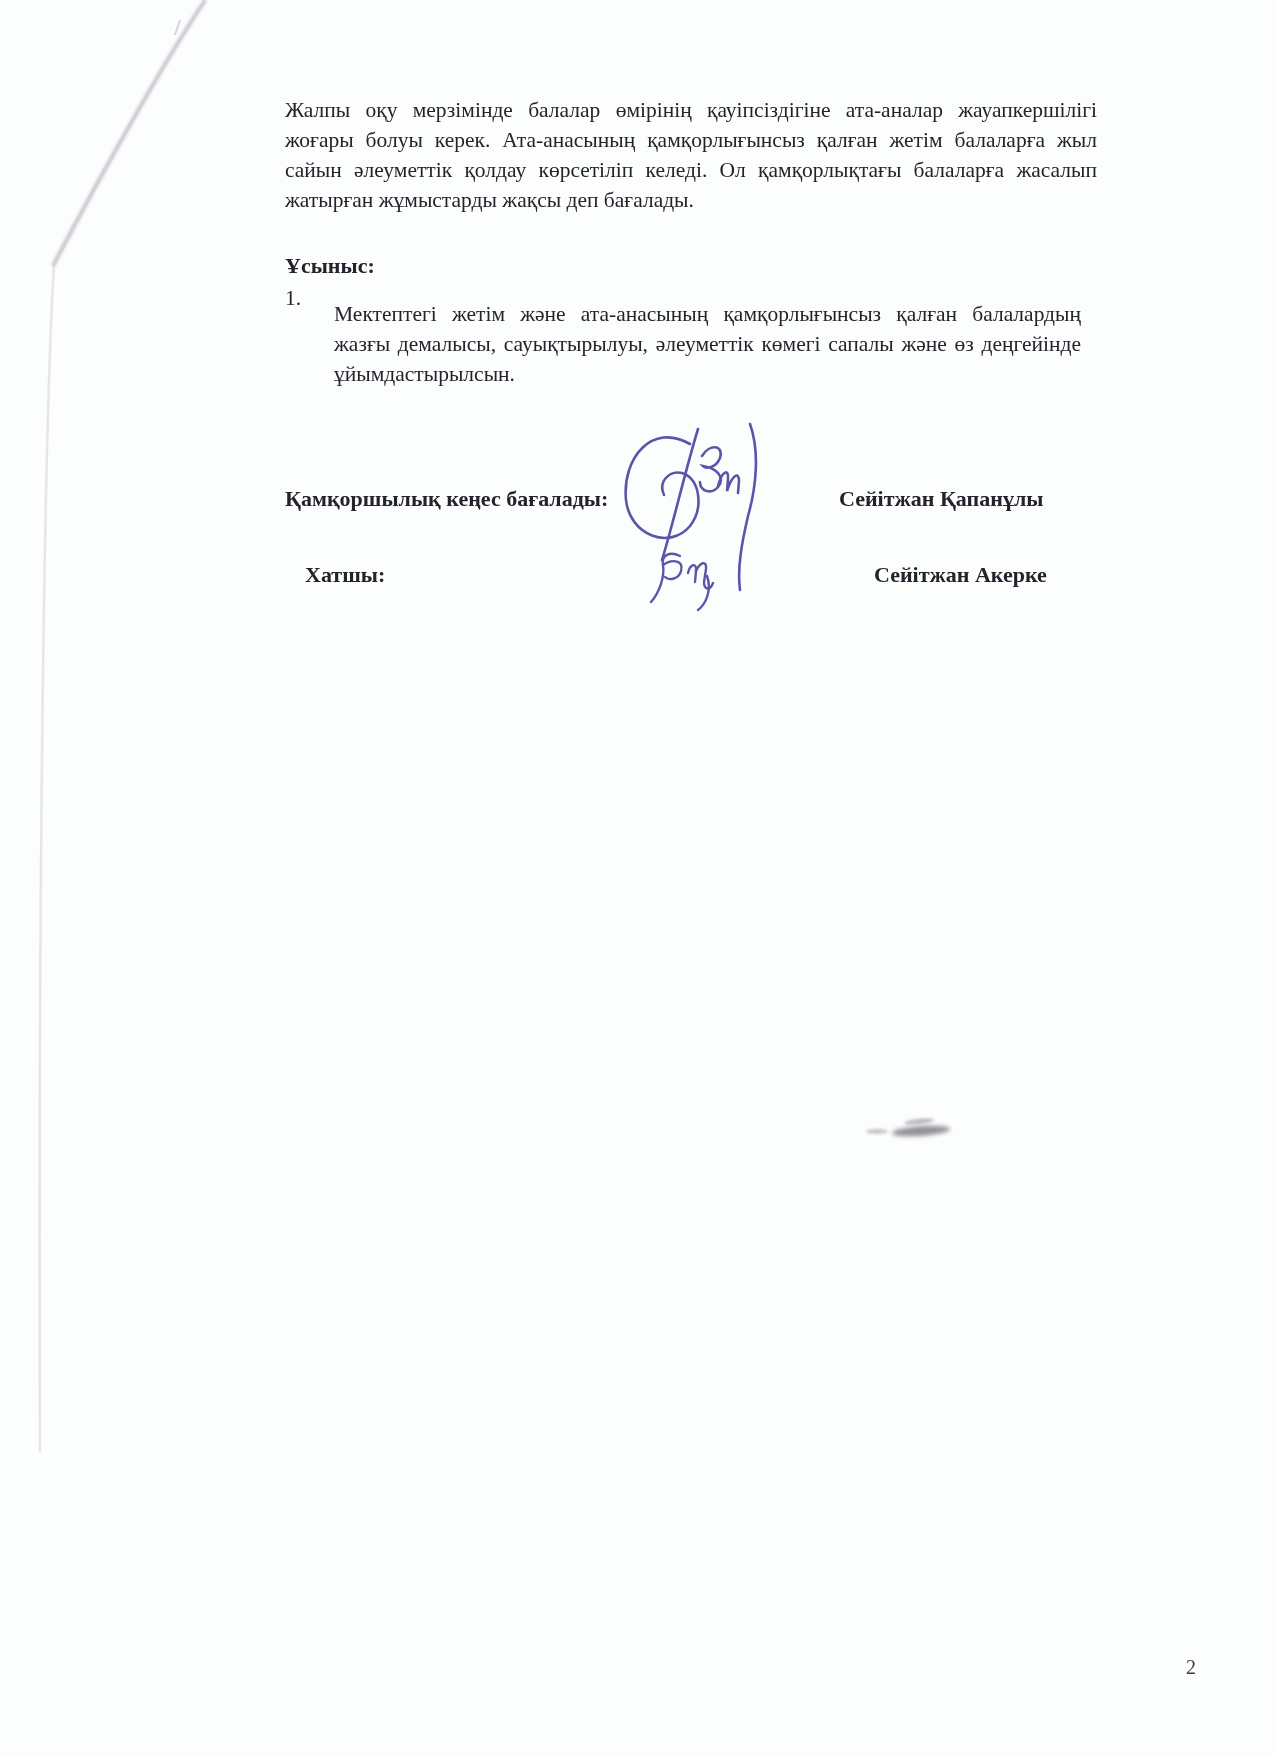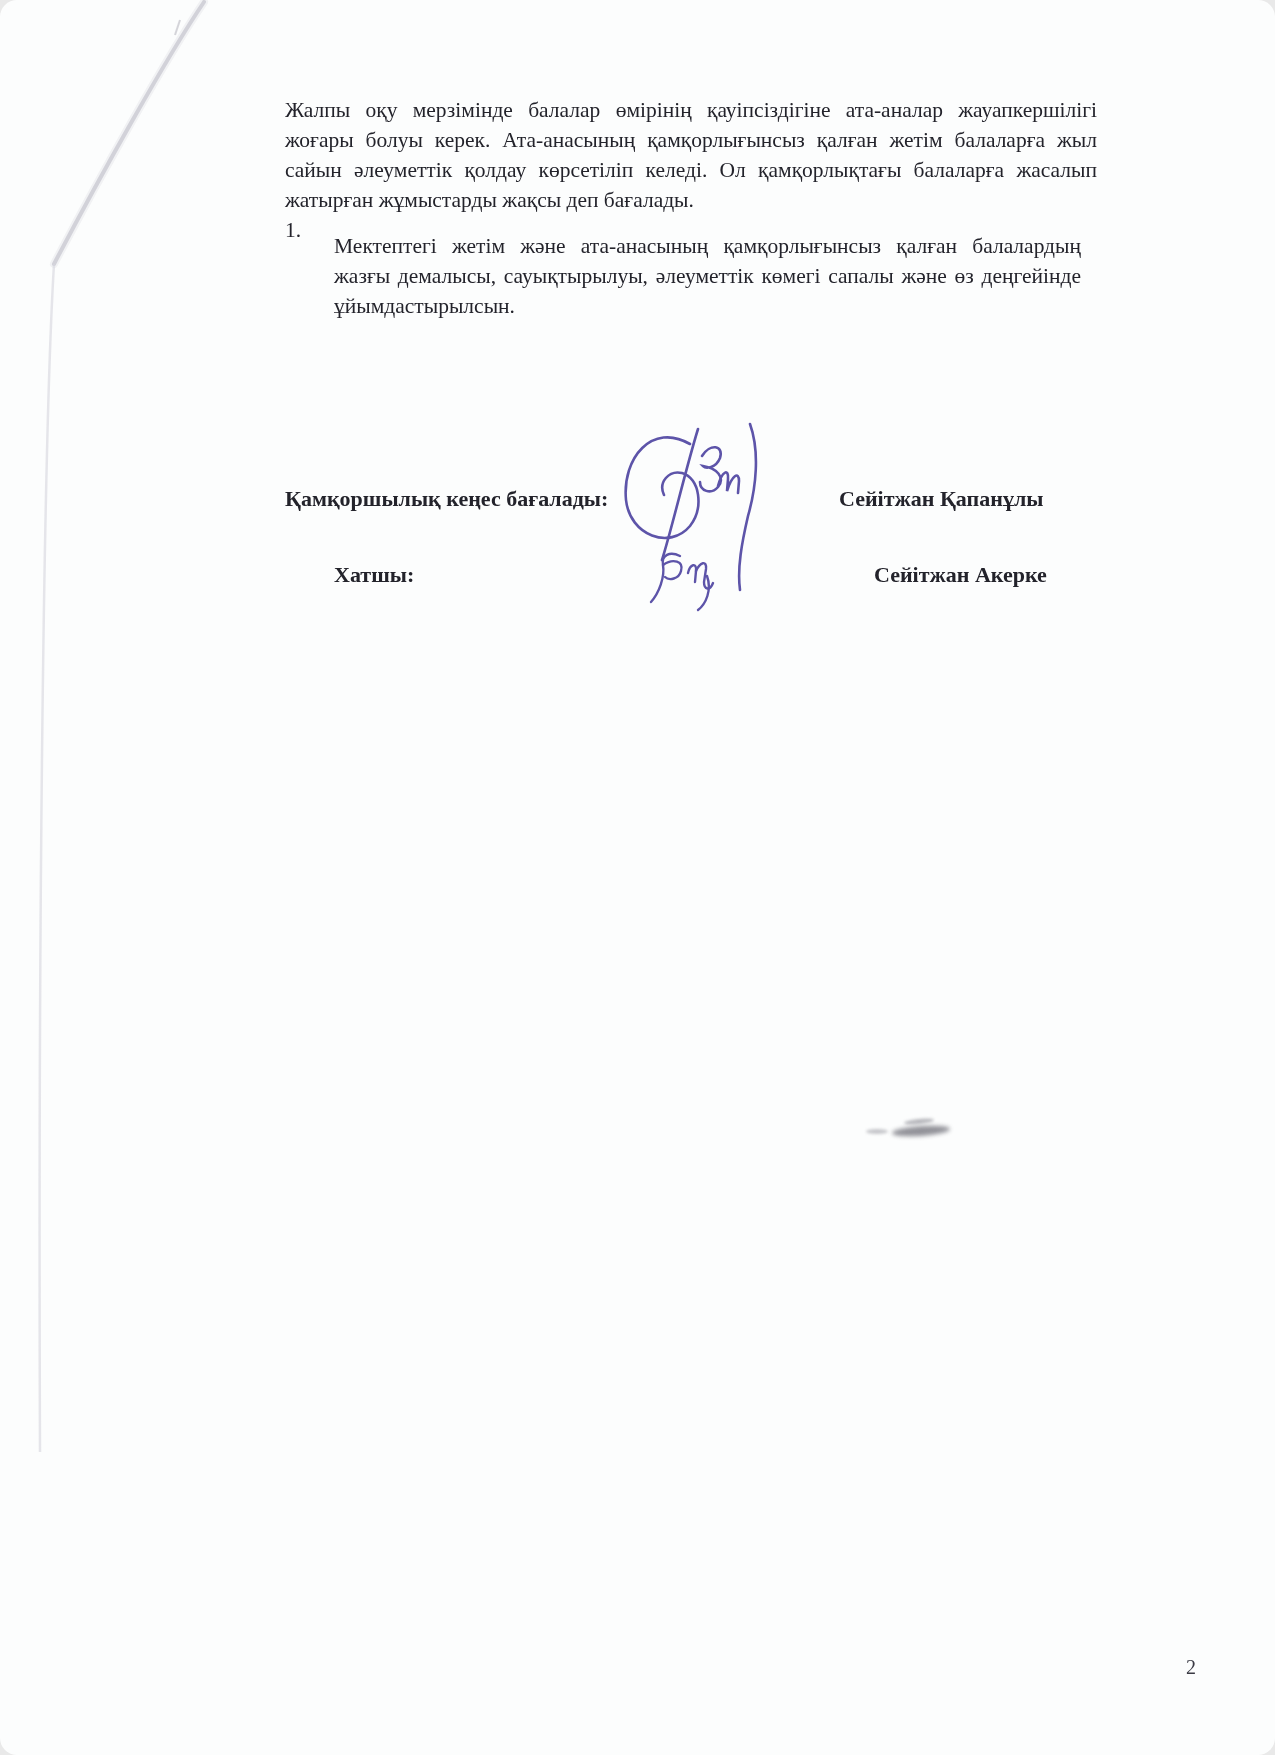--- a/index.html
+++ b/index.html
@@ -3,21 +3,20 @@
 <meta charset="utf-8">
 <style>
   html,body{margin:0;padding:0;background:#e9e9e9;}
   .page{
     position:relative;
     width:1275px;height:1755px;
     background:#fcfdfd;
     overflow:hidden;
     font-family:"Liberation Serif","DejaVu Serif",serif;
     color:#23232b;
-    border-radius:17px;
   }
   
   .artifact-layer{position:absolute;left:0;top:0;width:1275px;height:1755px;pointer-events:none;}
   .smudge{
     position:absolute;left:866px;top:1118px;width:86px;height:26px;
     pointer-events:none;
   }
   .smudge .blob1{
     position:absolute;left:26px;top:8px;width:58px;height:10px;
     background:#6f6f78;border-radius:50%;
@@ -75,20 +74,21 @@
   <svg class="artifact-layer" width="1275" height="1755" viewBox="0 0 1275 1755">
     <path d="M204,2 C166,58 98,180 54,264" fill="none" stroke="#c3c3cc" stroke-width="4" stroke-linecap="round" opacity="0.85"></path>
     <path d="M204,2 C166,58 98,180 54,264" fill="none" stroke="#dcdce3" stroke-width="8" stroke-linecap="round" opacity="0.35"></path>
     <path d="M54,264 C44,430 38,900 40,1452" fill="none" stroke="#d6d6de" stroke-width="2.5" opacity="0.6"></path>
     <path d="M175,35 L180,20" fill="none" stroke="#b9b9c2" stroke-width="2" opacity="0.6"></path>
   </svg>
 
   <div class="content">
     <p class="para">Жалпы оқу мерзімінде балалар өмірінің қауіпсіздігіне ата-аналар жауапкершілігі жоғары болуы керек. Ата-анасының қамқорлығынсыз қалған жетім балаларға жыл сайын әлеуметтік қолдау көрсетіліп келеді. Ол қамқорлықтағы балаларға жасалып жатырған жұмыстарды жақсы деп бағалады.</p>
 
+    <div class="proposal-heading">Ұсыныс:</div>
 
     <div class="list-row">
       <span class="list-marker">1.</span>
       <p class="list-text">Мектептегі жетім және ата-анасының қамқорлығынсыз қалған балалардың жазғы демалысы, сауықтырылуы, әлеуметтік көмегі сапалы және өз деңгейінде ұйымдастырылсын.</p>
     </div>
   </div>
 
   <div class="sig-label" style="left:285px;top:486px;">Қамқоршылық кеңес бағалады:</div>
 
   <svg class="sig-svg" style="left:610px;top:416px;" width="152" height="178" viewBox="0 0 152 178">
@@ -96,21 +96,21 @@
       <path d="M80,28 C42,6 12,42 16,84 C20,120 60,134 80,110 C94,92 90,62 72,57 C59,54 48,66 54,79"></path>
       <path d="M88,13 C76,52 62,112 52,144"></path>
       <path d="M92,40 C100,27 114,29 110,42 C106,52 96,53 93,50 C106,52 116,61 108,71 C101,79 90,75 90,66"></path>
       <path d="M108,70 C112,55 119,52 118,63 L117,75 C122,59 129,55 129,65 L128,77"></path>
       <path d="M140,8 C150,36 146,72 138,100 C132,126 127,152 130,174"></path>
     </g>
   </svg>
 
   <div class="sig-name" style="left:839px;top:486px;">Сейітжан Қапанұлы</div>
 
-  <div class="sig-label" style="left:305px;top:562px;margin-left:29px;">Хатшы:</div>
+  <div class="sig-label" style="left:305px;top:562px;">Хатшы:</div>
 
   <svg class="sig-svg" style="left:644px;top:546px;" width="80" height="70" viewBox="0 0 80 70">
     <g fill="none" stroke="#5d54a9" stroke-width="2.4" stroke-linecap="round">
       <path d="M36,10 C26,5 17,9 19,19 C21,31 15,47 7,56"></path>
       <path d="M19,19 C29,12 40,15 37,25 C35,33 25,35 21,31"></path>
       <path d="M44,27 C46,18 53,16 52,25 L51,36"></path>
       <path d="M52,25 C56,16 63,14 62,23 L60,36 C60,44 66,45 69,37"></path>
       <path d="M63,30 C68,44 62,58 54,64"></path>
     </g>
   </svg>

